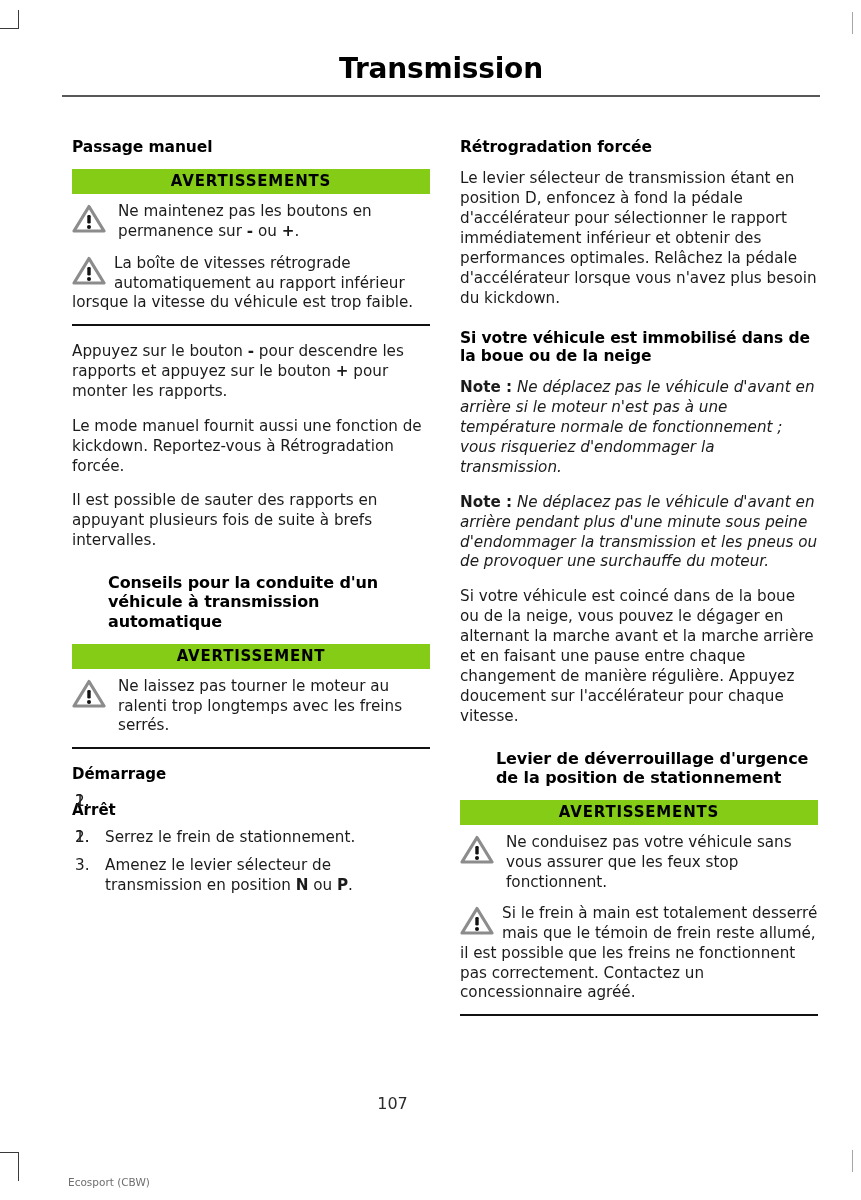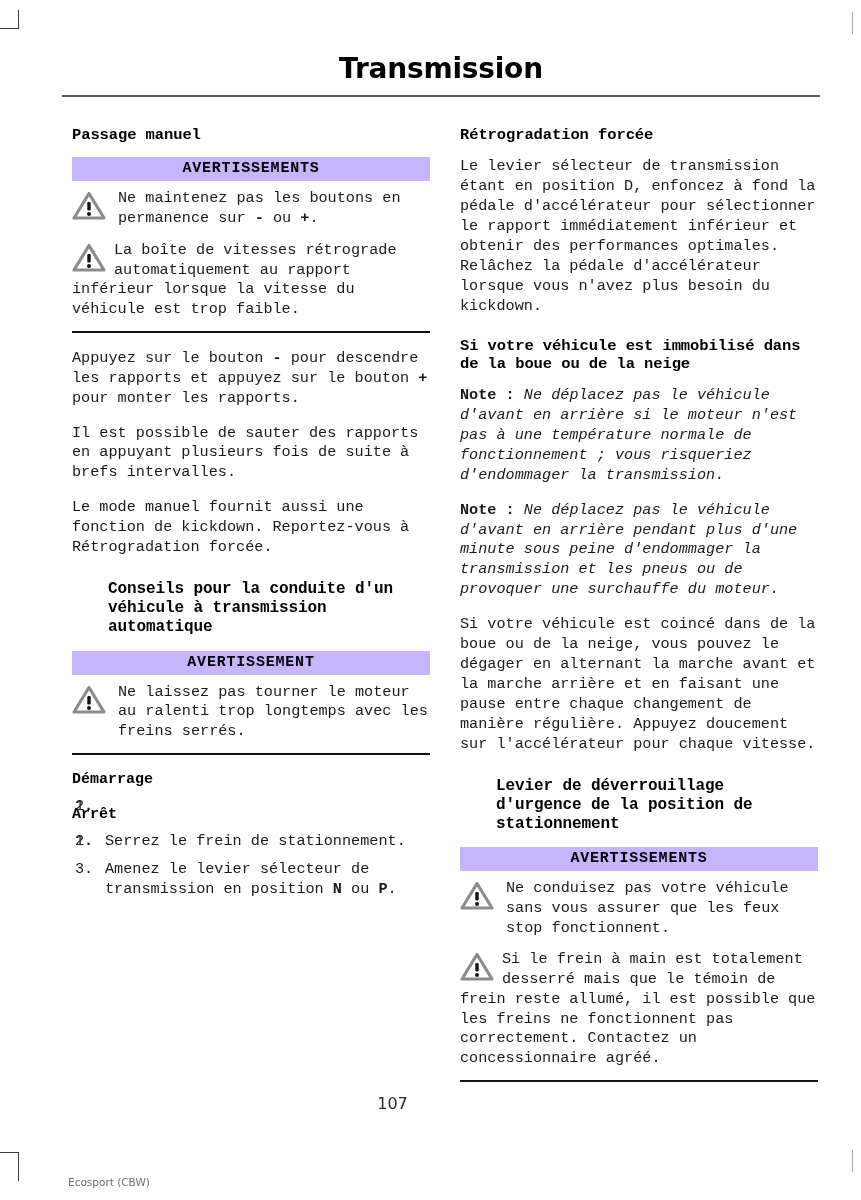--- a/index.html
+++ b/index.html
@@ -52,23 +52,22 @@
     background: #585858;
   }
 
   .columns {
     position: absolute;
     left: 0; top: 126px;
     width: 861px;
   }
   .col {
     position: absolute;
-    top: 0;
+    top: 12px;
     width: 358px;
-    font-family: Liberation Mono, monospace;
   }
   .col-left  { left: 72px; }
   .col-right { left: 460px; }
 
   
   h2.section-head {
     margin: 0 0 13px 0;
     font-size: 15.5px;
     font-weight: 700;
     line-height: 1.18;
@@ -95,21 +94,21 @@
   p.body:last-child { margin-bottom: 0; }
 
   .note-label { font-weight: 700; font-style: normal; }
   p.note { font-style: italic; }
 
   .sym { font-weight: 800; }
 
   
   .warn-block { margin: 0 0 16px 0; }
   .warn-bar {
-    background: #c4b5fd;
+    background: #84cc16;
     text-align: center;
     font-size: 15px;
     font-weight: 800;
     letter-spacing: 0.8px;
     color: #000;
     padding: 3px 0 4px 0;
   }
   .warn-item {
     display: flex;
     align-items: flex-start;
@@ -214,22 +213,22 @@
             <rect x="15.3" y="11" width="3.4" height="8.5" rx="1.3" fill="#111"></rect>
             <circle cx="17" cy="23" r="2" fill="#111"></circle>
           </svg>
           <div class="warn-text">La boîte de vitesses rétrograde automatiquement au rapport inférieur lorsque la vitesse du véhicule est trop faible.</div>
         </div>
 
         <div class="warn-rule"></div>
       </div>
 
       <p class="body">Appuyez sur le bouton <span class="sym">-</span> pour descendre les rapports et appuyez sur le bouton <span class="sym">+</span> pour monter les rapports.</p>
+      <p class="body">Le mode manuel fournit aussi une fonction de kickdown. Reportez-vous à Rétrogradation forcée.</p>
       <p class="body">Il est possible de sauter des rapports en appuyant plusieurs fois de suite à brefs intervalles.</p>
-      <p class="body">Le mode manuel fournit aussi une fonction de kickdown. Reportez-vous à Rétrogradation forcée.</p>
 
       <h2 class="section-head big" style="margin-top:22px">Conseils pour la conduite d'un véhicule à transmission automatique</h2>
 
       <div class="warn-block">
         <div class="warn-bar">AVERTISSEMENT</div>
 
         <div class="warn-item">
           <svg class="warn-tri" viewBox="0 0 34 30">
             <path d="M17 2.5 L32 27 L2 27 Z" fill="none" stroke="#8c8c8c" stroke-width="3.2" stroke-linejoin="round"></path>
             <rect x="15.3" y="11" width="3.4" height="8.5" rx="1.3" fill="#111"></rect>

